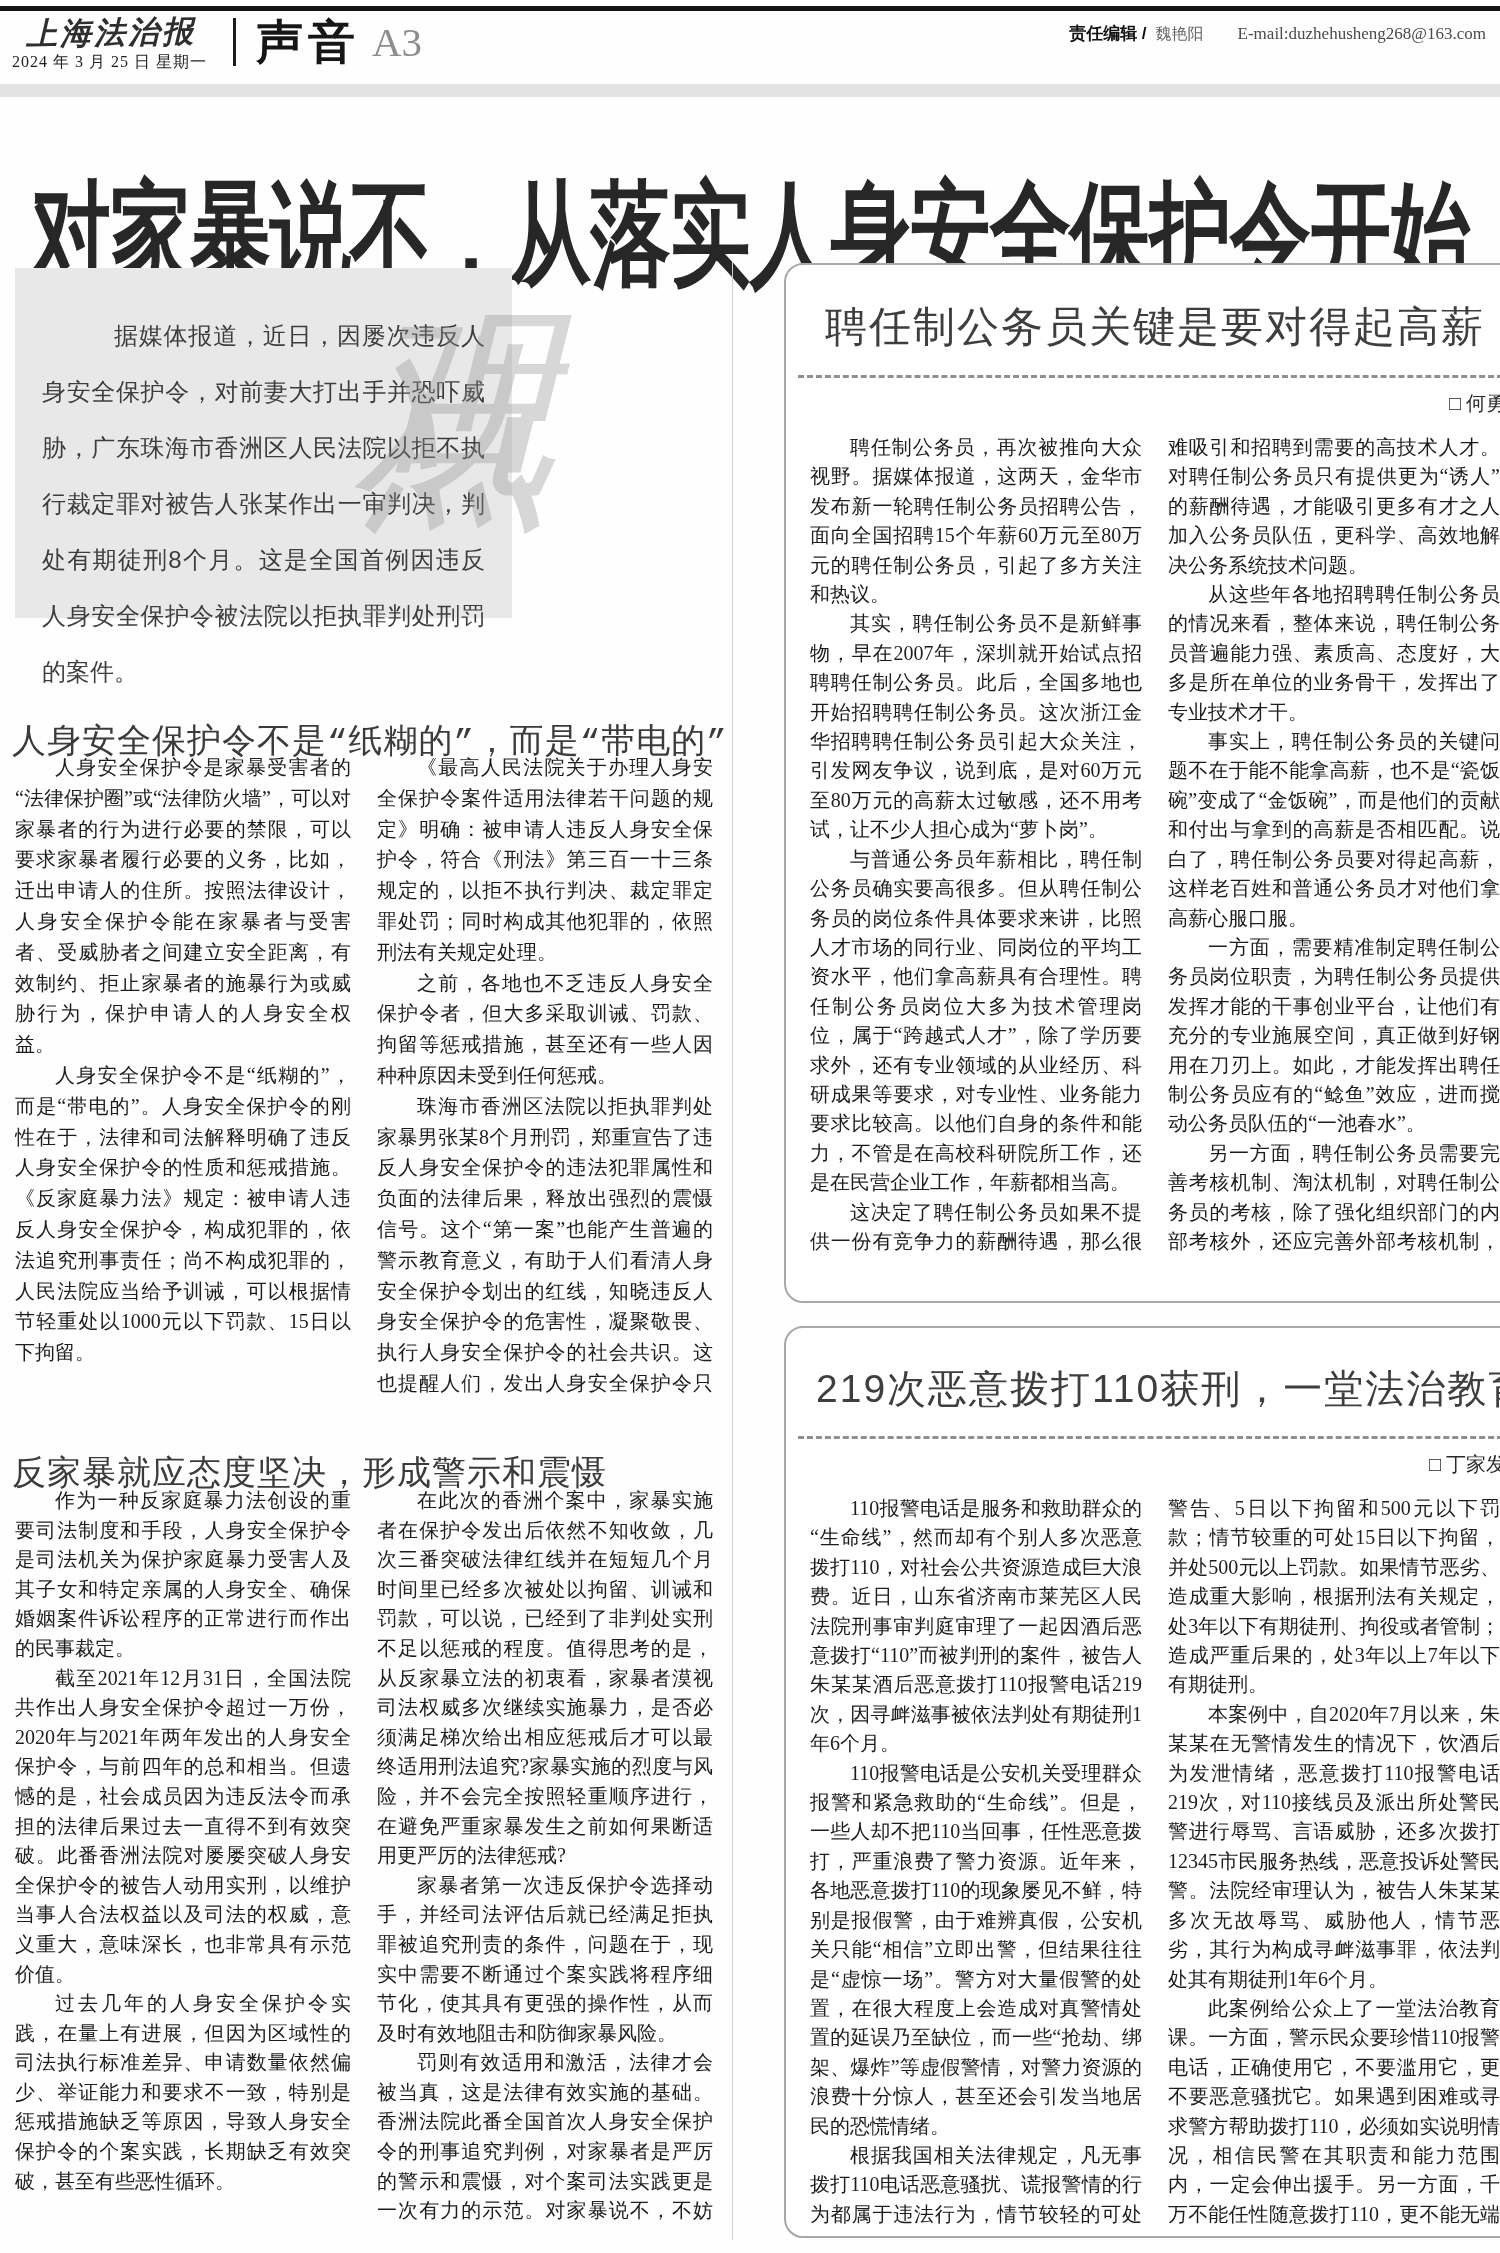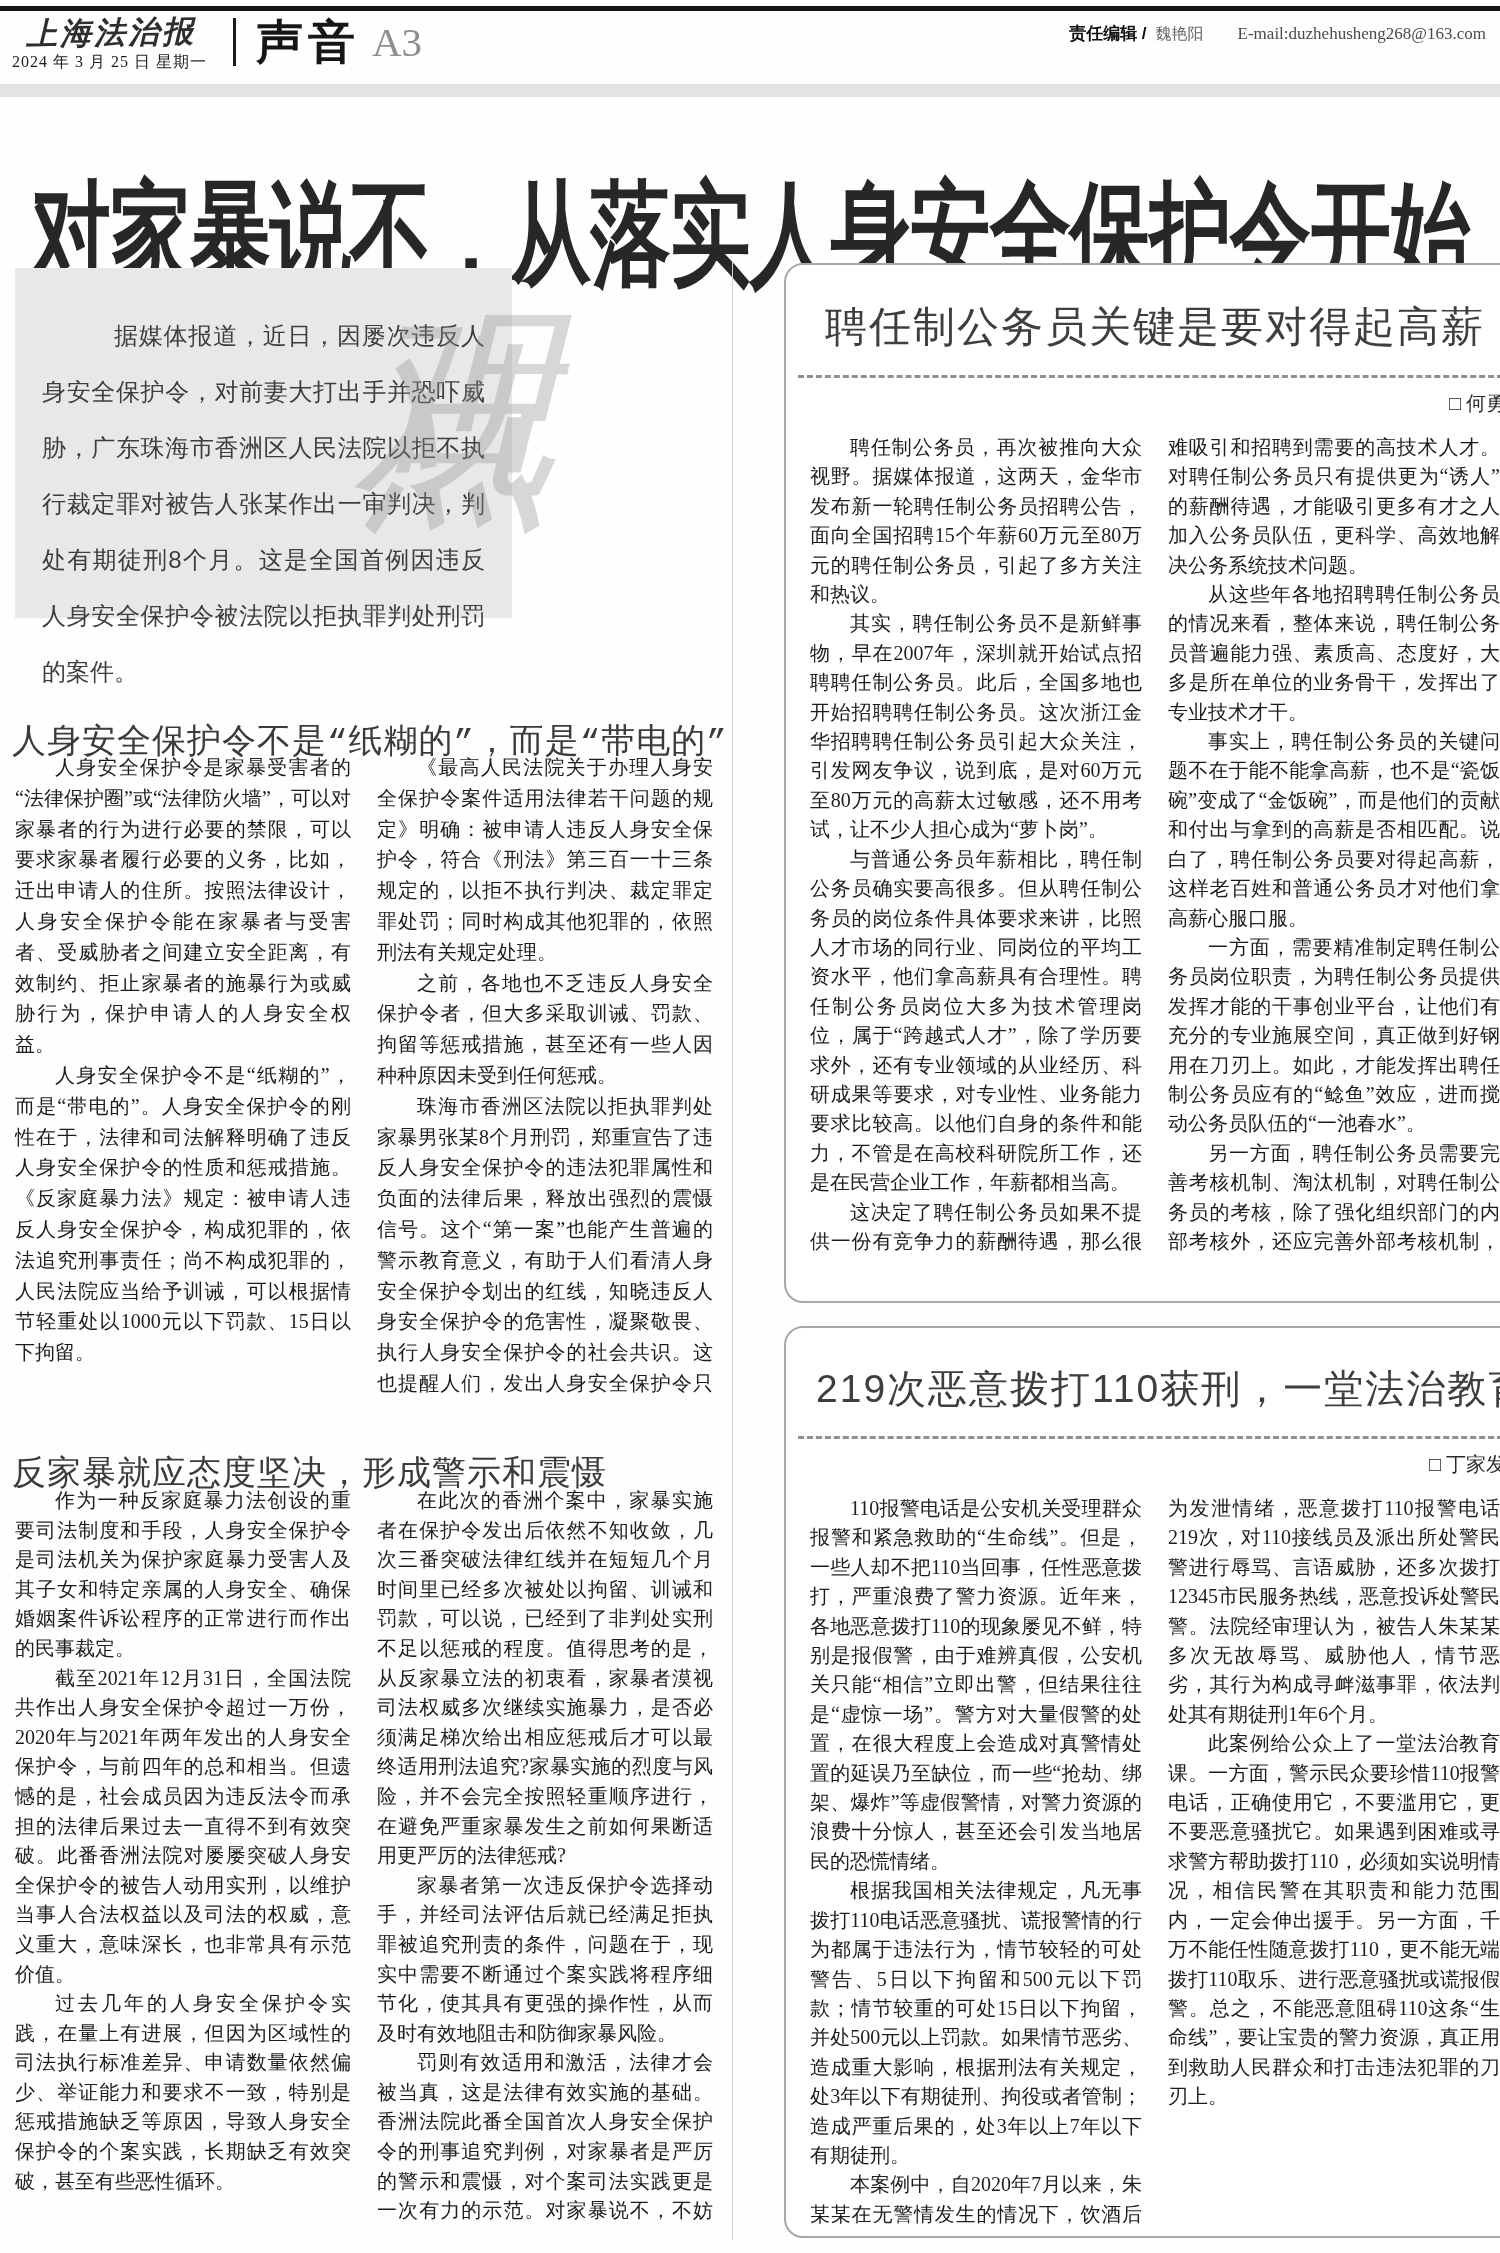--- a/index.html
+++ b/index.html
@@ -133,20 +133,21 @@
       <p>一方面，需要精准制定聘任制公务员岗位职责，为聘任制公务员提供发挥才能的干事创业平台，让他们有充分的专业施展空间，真正做到好钢用在刀刃上。如此，才能发挥出聘任制公务员应有的“鲶鱼”效应，进而搅动公务员队伍的“一池春水”。</p>
       <p>另一方面，聘任制公务员需要完善考核机制、淘汰机制，对聘任制公务员的考核，除了强化组织部门的内部考核外，还应完善外部考核机制，像是加大服务对象评价的考核权重，引进独立的民意调查机构的第三方评价等。</p>
     </div>
   </div>
 
   <div class="art-box" id="art2">
     <h2 class="art-title">219次恶意拨打110获刑，一堂法治教育课</h2>
     <div class="dashed-rule"></div>
     <div class="byline">□ 丁家发</div>
     <div class="art-body">
+      <p>110报警电话是服务和救助群众的“生命线”，然而却有个别人多次恶意拨打110，对社会公共资源造成巨大浪费。近日，山东省济南市莱芜区人民法院刑事审判庭审理了一起因酒后恶意拨打“110”而被判刑的案件，被告人朱某某酒后恶意拨打110报警电话219次，因寻衅滋事被依法判处有期徒刑1年6个月。</p>
       <p>110报警电话是公安机关受理群众报警和紧急救助的“生命线”。但是，一些人却不把110当回事，任性恶意拨打，严重浪费了警力资源。近年来，各地恶意拨打110的现象屡见不鲜，特别是报假警，由于难辨真假，公安机关只能“相信”立即出警，但结果往往是“虚惊一场”。警方对大量假警的处置，在很大程度上会造成对真警情处置的延误乃至缺位，而一些“抢劫、绑架、爆炸”等虚假警情，对警力资源的浪费十分惊人，甚至还会引发当地居民的恐慌情绪。</p>
       <p>根据我国相关法律规定，凡无事拨打110电话恶意骚扰、谎报警情的行为都属于违法行为，情节较轻的可处警告、5日以下拘留和500元以下罚款；情节较重的可处15日以下拘留，并处500元以上罚款。如果情节恶劣、造成重大影响，根据刑法有关规定，处3年以下有期徒刑、拘役或者管制；造成严重后果的，处3年以上7年以下有期徒刑。</p>
       <p>本案例中，自2020年7月以来，朱某某在无警情发生的情况下，饮酒后为发泄情绪，恶意拨打110报警电话219次，对110接线员及派出所处警民警进行辱骂、言语威胁，还多次拨打12345市民服务热线，恶意投诉处警民警。法院经审理认为，被告人朱某某多次无故辱骂、威胁他人，情节恶劣，其行为构成寻衅滋事罪，依法判处其有期徒刑1年6个月。</p>
       <p>此案例给公众上了一堂法治教育课。一方面，警示民众要珍惜110报警电话，正确使用它，不要滥用它，更不要恶意骚扰它。如果遇到困难或寻求警方帮助拨打110，必须如实说明情况，相信民警在其职责和能力范围内，一定会伸出援手。另一方面，千万不能任性随意拨打110，更不能无端拨打110取乐、进行恶意骚扰或谎报假警。总之，不能恶意阻碍110这条“生命线”，要让宝贵的警力资源，真正用到救助人民群众和打击违法犯罪的刀刃上。</p>
     </div>
   </div>
 
 </div>
 
 </body></html>

